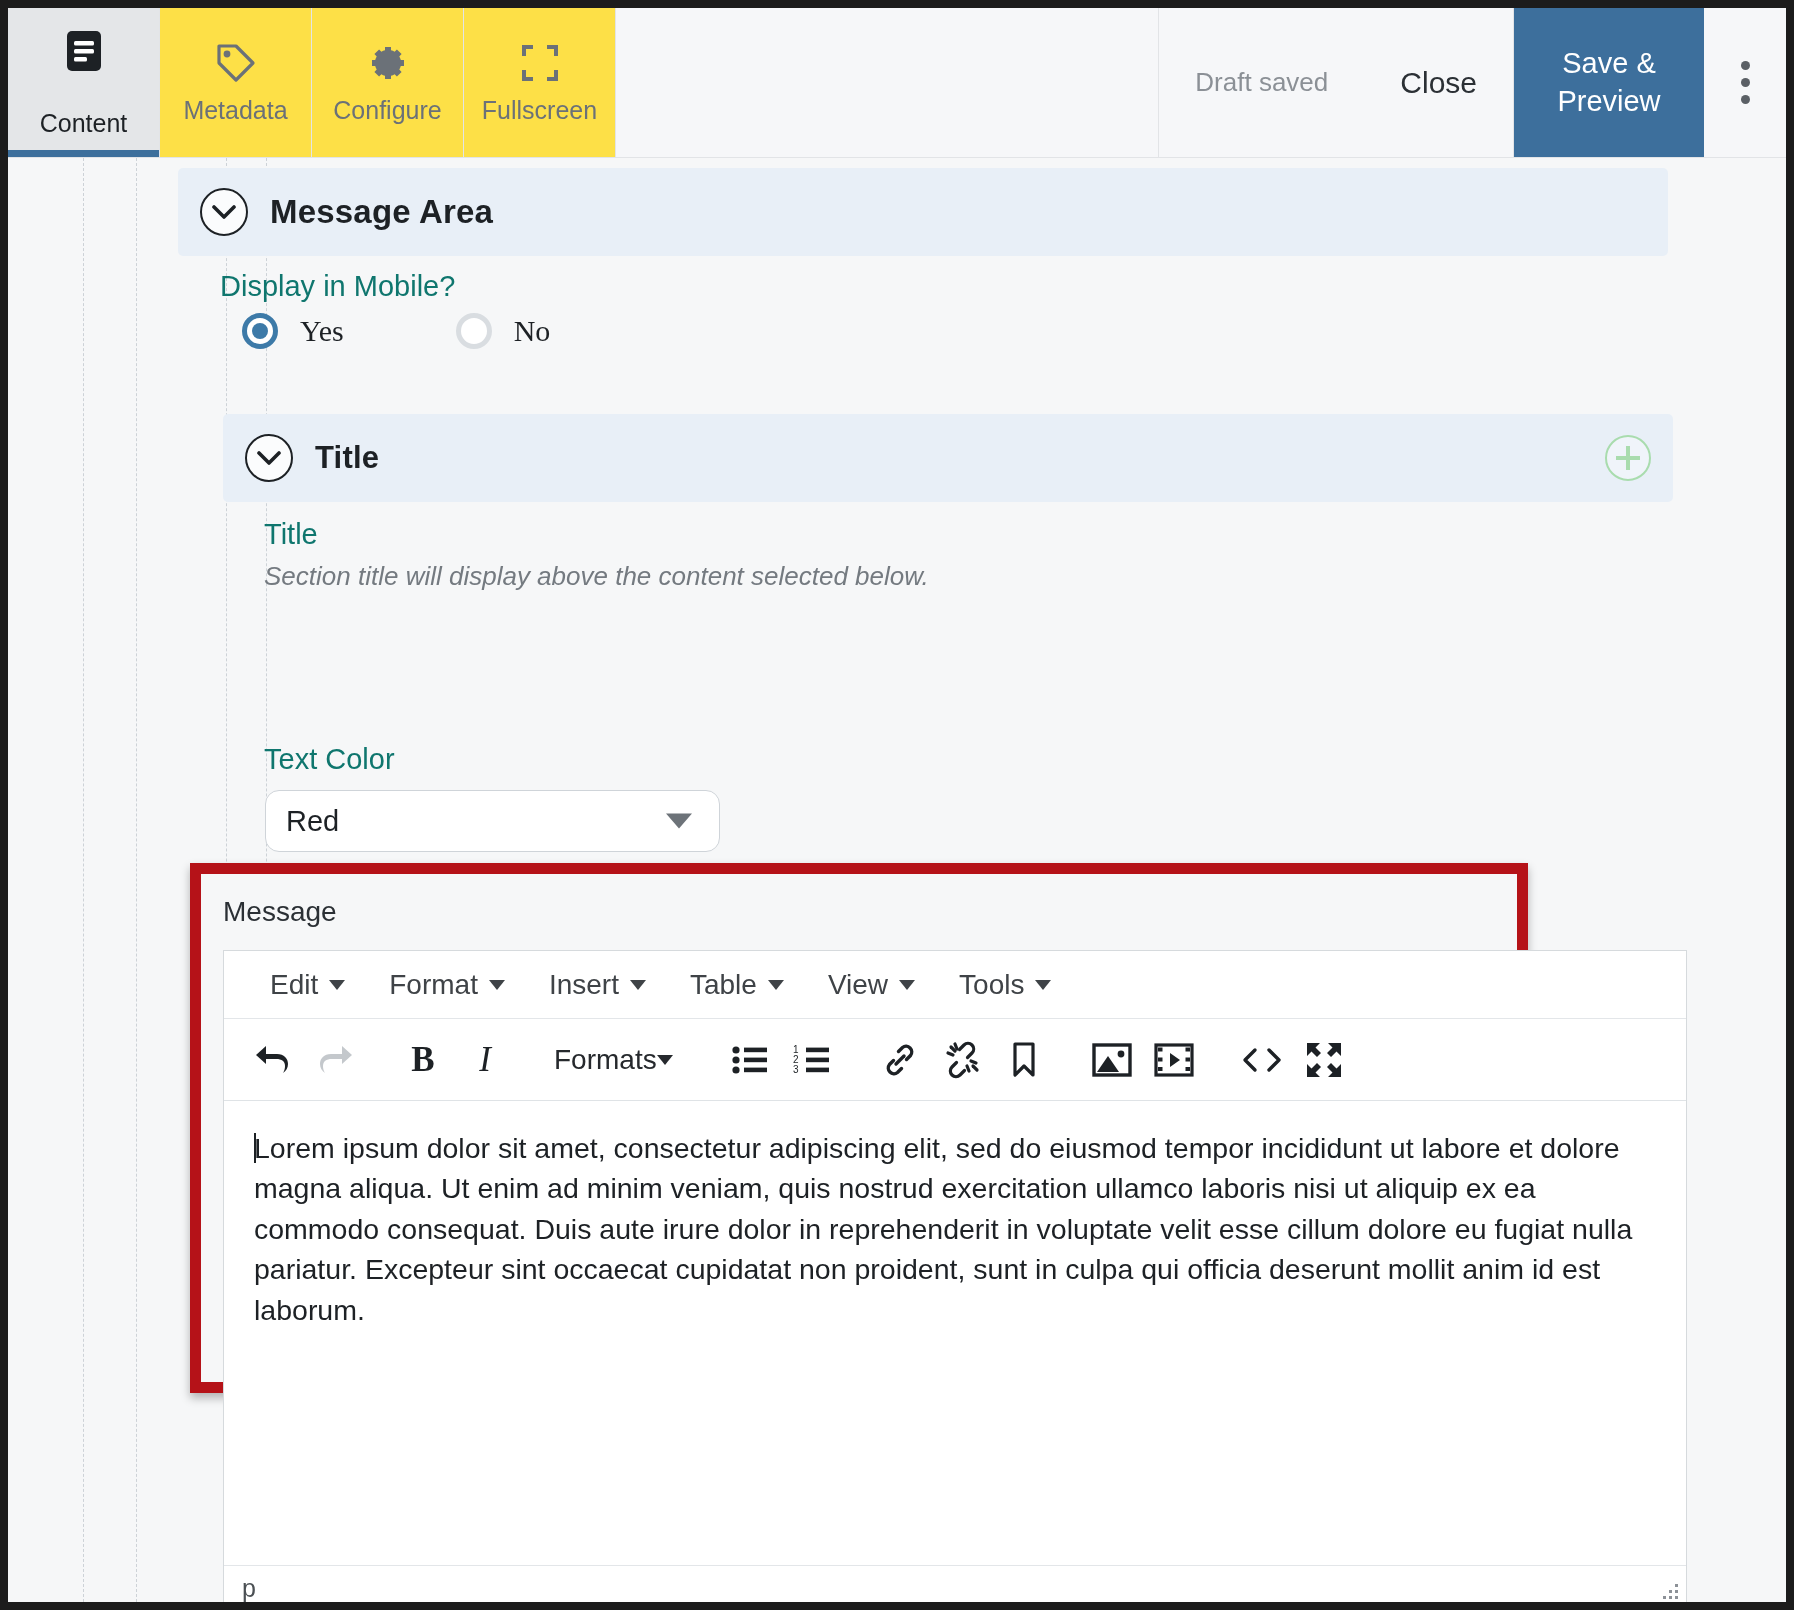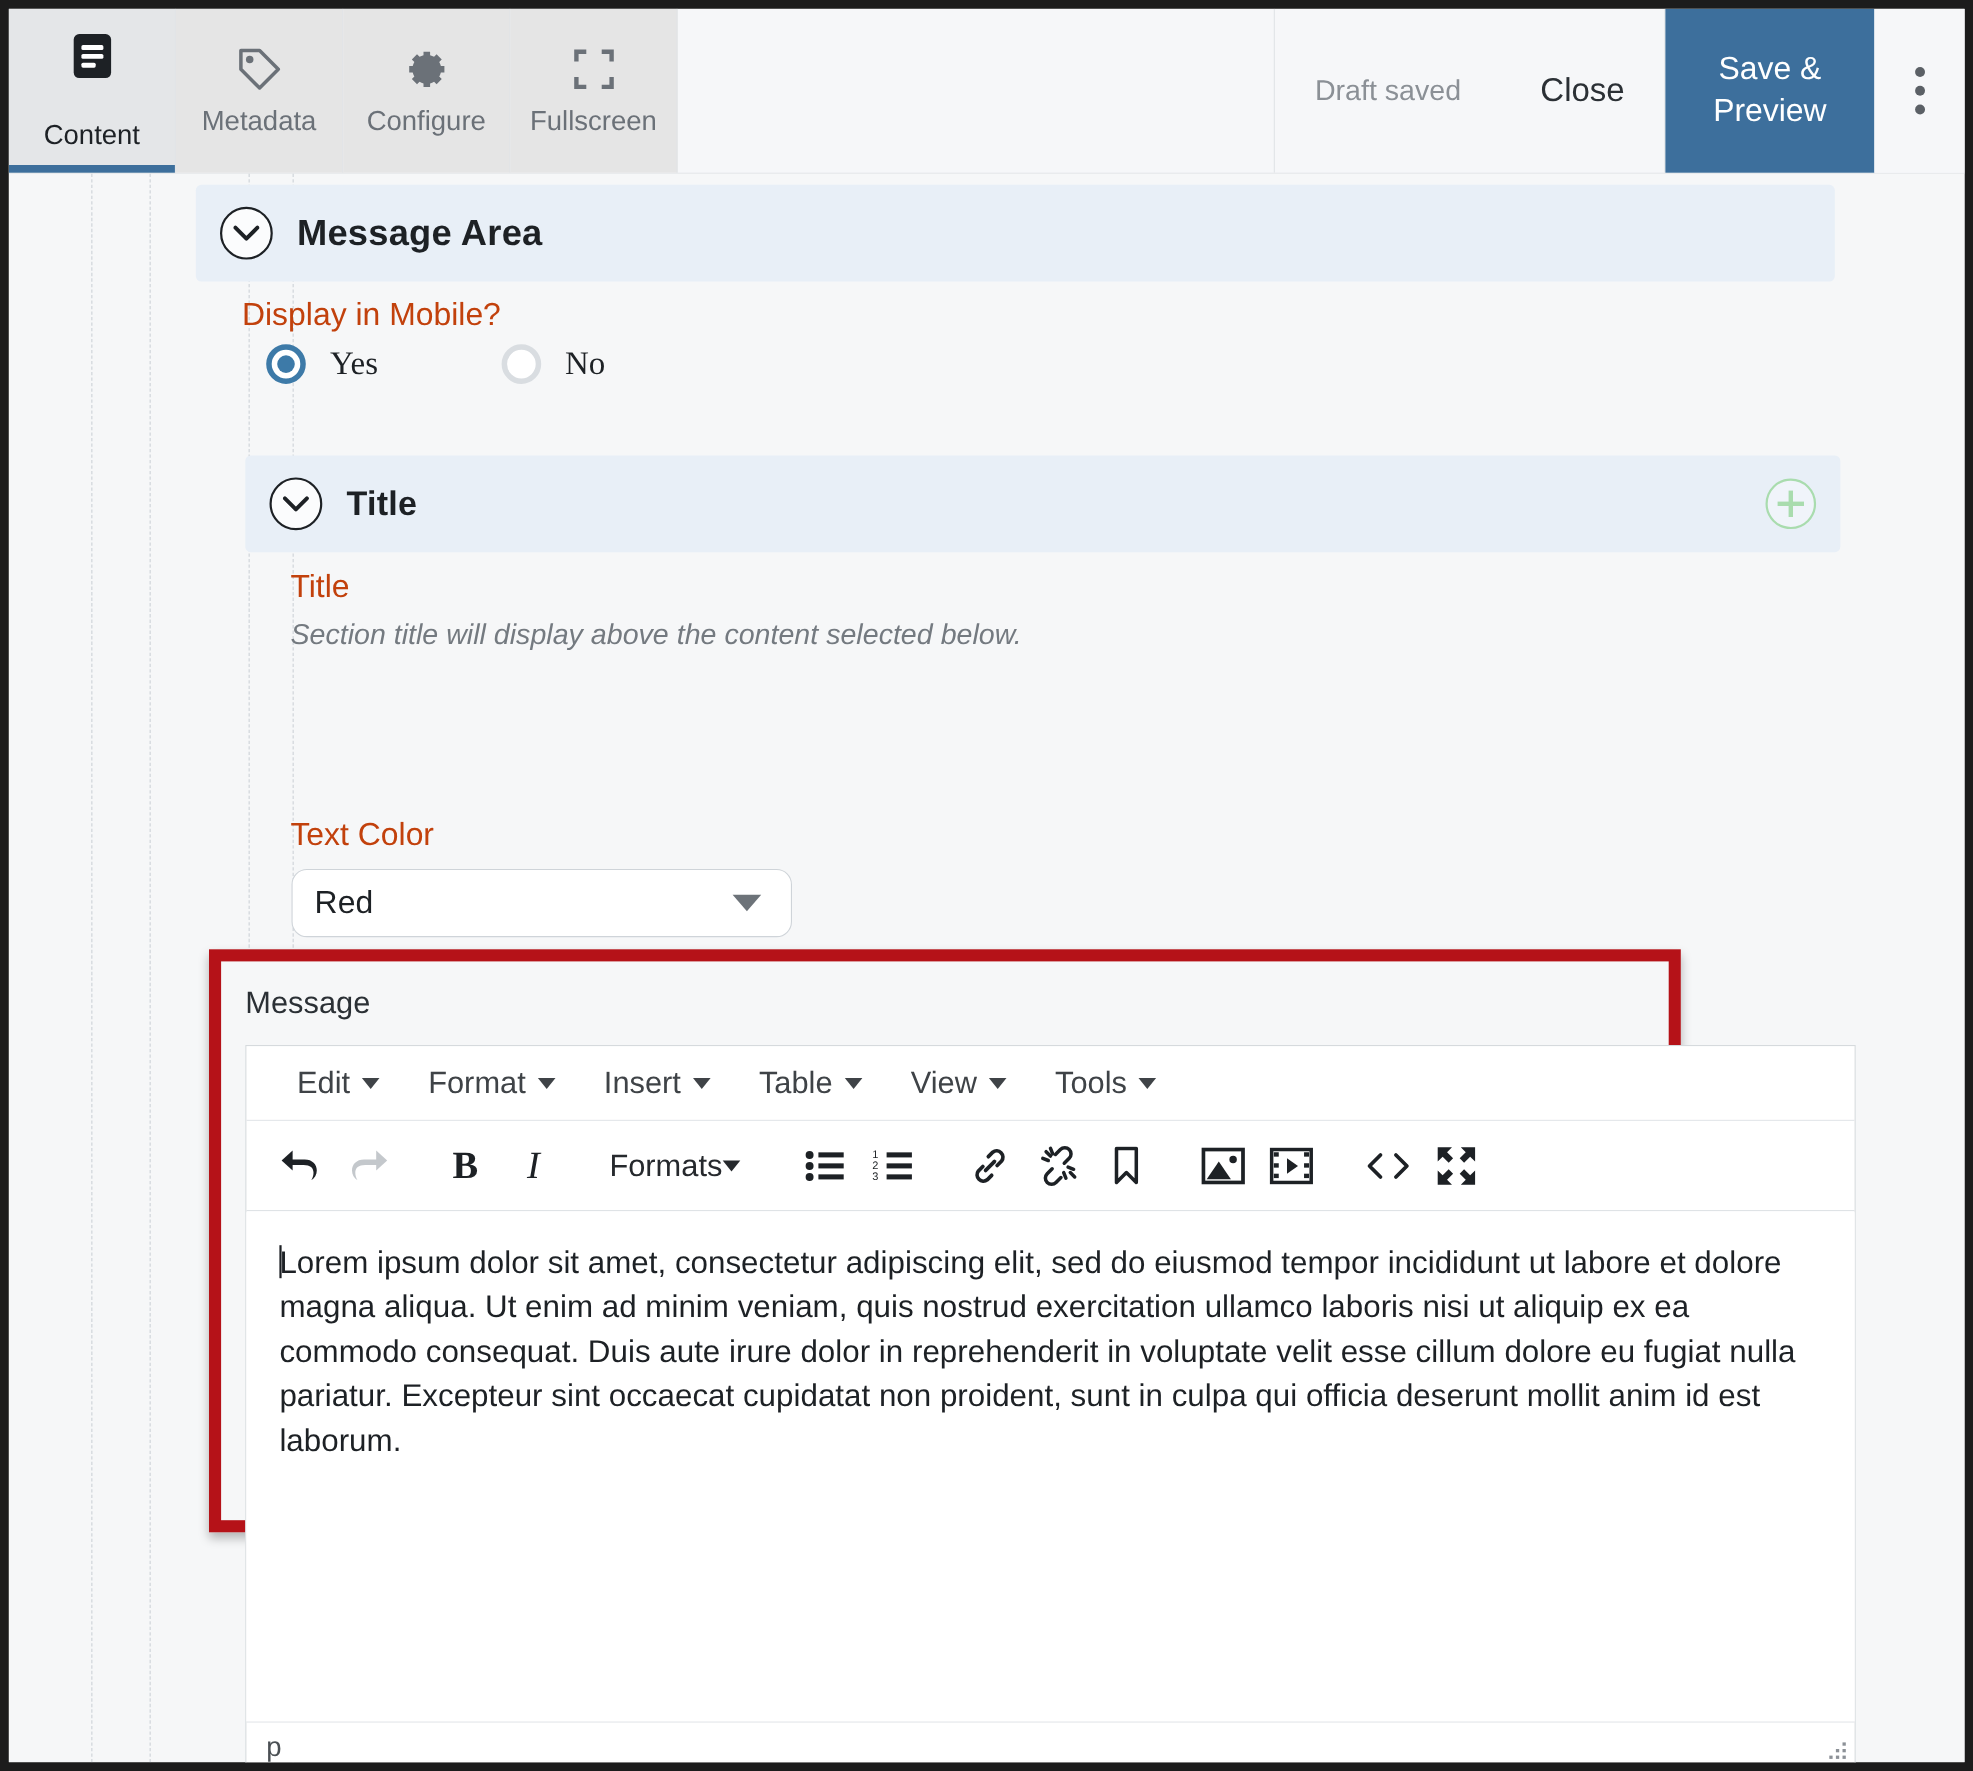--- a/index.html
+++ b/index.html
@@ -27,21 +27,21 @@
   }
   .tab {
     width:152px;
     display:flex; flex-direction:column; align-items:center; justify-content:center;
     gap:10px;
     border-right:1px solid #e2e4e7;
     position:relative;
     color:#6b7178;
     font-size:25px;
     cursor:pointer;
-    background:#e5e5e5;
+    background:#fde047;
   }
   .tab.active { background:#e4e6e8; color:#1d2125;gap:35px; }
   .tab.active:after{
     content:""; position:absolute; left:0; right:0; bottom:0; height:7px; background:#3d6f9c;
   }
   .tab .glyph { height:46px; display:flex; align-items:center; justify-content:center; }
   .tab .glyph svg { display:block; }
 
   .topbar-spacer { flex:1 1 auto; border-right:1px solid #e2e4e7; }
   .topbar-right {
@@ -97,21 +97,21 @@
     border:2px solid #a9dcae; display:flex; align-items:center; justify-content:center;
     cursor:pointer; background:rgba(255,255,255,.35);
   }
   .add-circle:before, .add-circle:after {
     content:""; position:absolute; background:#a9dcae;
   }
   .add-circle:before { width:24px; height:4px; }
   .add-circle:after  { width:4px; height:24px; }
 
   
-  .lbl { position:absolute; color:#c2410c; font-size:29px; }
+  .lbl { position:absolute; color:#0f766e; font-size:29px; }
   .hint { position:absolute; color:#747a80; font-size:26px; font-style:italic; }
 
   .radio-row { position:absolute; left:212px; top:155px; display:flex; align-items:center; gap:0; }
   .radio-item { display:flex; align-items:center; cursor:pointer; }
   .radio-item + .radio-item { margin-left:90px;text-align:center; }
   .radio {
     width:36px; height:36px; border-radius:50%;
     border:5px solid #d9dde1; background:#fff; position:relative; flex:none;
   }
   .radio.on { border-color:#3d7aa8; }

